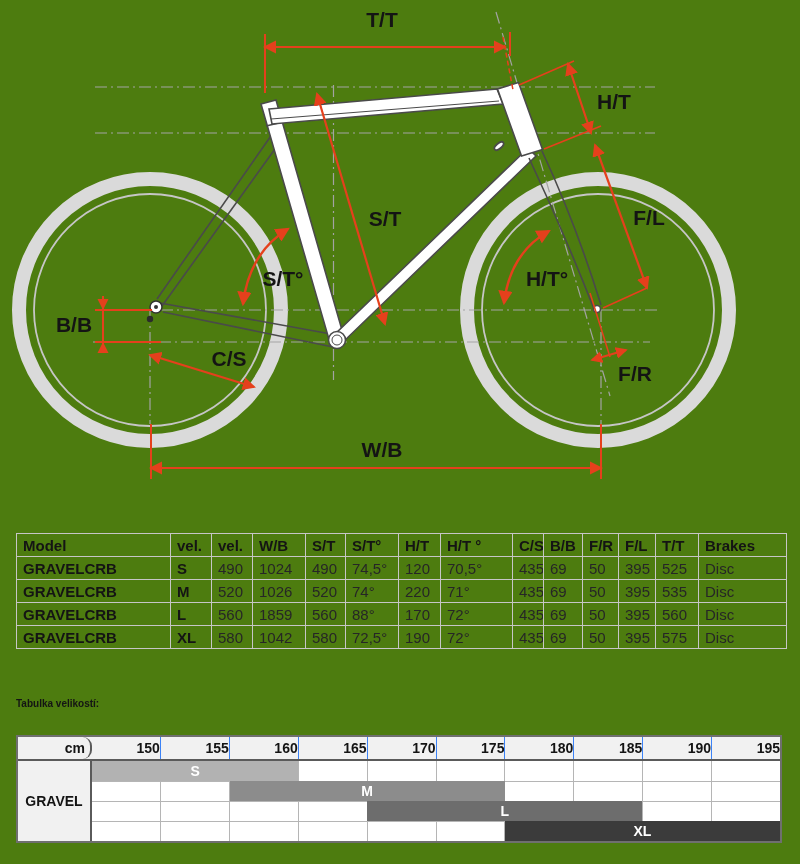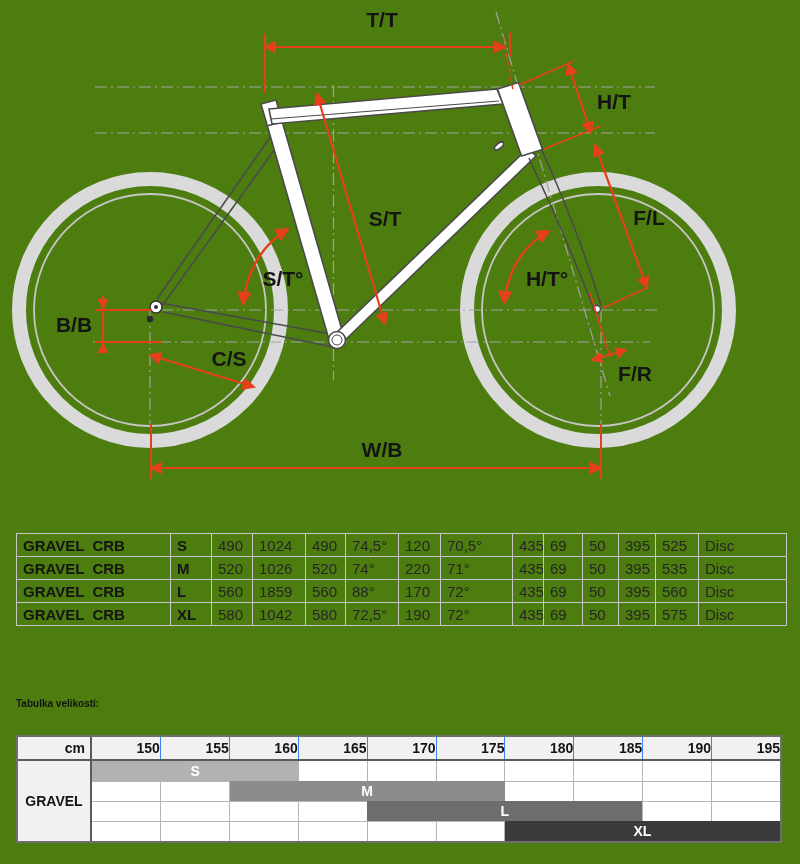--- a/index.html
+++ b/index.html
@@ -11,27 +11,27 @@
   .dimlabel{font-weight:bold;font-size:21px;fill:#141414;}
 
   
   table.spec{position:absolute;left:16px;top:533px;width:770px;border-collapse:collapse;table-layout:fixed;}
   table.spec th,table.spec td{
     border:1px solid #c6c6c6;height:22px;padding:0 2px 0 6px;
     font-size:15px;text-align:left;white-space:nowrap;overflow:hidden;color:#262626;font-weight:normal;
   }
   table.spec th{font-weight:bold;color:#141414;}
   table.spec td.bold{font-weight:bold;color:#141414;}
-  table.spec td.model span.variant{margin-left:8px;}
+  table.spec td.model span.variant{margin-left:0;}
 
   
   #sc-title{position:absolute;left:16px;top:698px;font-size:10px;font-weight:bold;color:#141414;}
   #sizechart{position:absolute;left:16px;top:735px;width:766px;height:108px;border:2px solid #6f6f6f;background:#fff;box-sizing:border-box;font-size:14px;}
   .sc-header{display:flex;height:24px;background:#f1f1f1;border-bottom:2px solid #5a5a5a;box-sizing:border-box;}
-  .sc-corner{flex:0 0 74px;box-sizing:border-box;border-right:2px solid #5a5a5a;text-align:right;padding-right:5px;line-height:22px;font-weight:bold;color:#141414;}
+  .sc-corner{flex:0 0 74px;box-sizing:border-box;border-right:2px solid #5a5a5a;text-align:right;padding-right:5px;line-height:22px;font-weight:bold;color:#141414;border-radius:9px;}
   .sc-h{flex:1 1 0;text-align:right;line-height:22px;font-weight:bold;color:#141414;}
   .sc-h + .sc-h{border-left:1px solid #3b82f6;}
   .sc-body{position:absolute;left:0;top:24px;right:0;bottom:0;display:flex;}
   .sc-label{flex:0 0 74px;box-sizing:border-box;border-right:2px solid #5a5a5a;background:#f1f1f1;display:flex;align-items:center;justify-content:center;font-weight:bold;color:#141414;}
   .sc-grid{flex:1 1 auto;position:relative;}
   .sc-row{display:flex;height:20px;box-sizing:border-box;}
   .sc-row + .sc-row{border-top:1px solid #b5b5b5;}
   .sc-row i{flex:1 1 0;border-left:1px solid #b5b5b5;}
   .sc-row i:first-child{border-left:none;}
   .sc-bar{position:absolute;height:20px;display:flex;align-items:center;justify-content:center;
@@ -173,20 +173,36 @@
         <col style="width:42px">
         <col style="width:72px">
       <col style="width:31px">
         <col style="width:39px">
         <col style="width:36px">
         <col style="width:37px">
       <col style="width:43px">
         <col style="width:88px">
     </colgroup>
     <tbody>
+        <tr>
+      <th>Model</th>
+      <th>vel.</th>
+      <th>vel.</th>
+      <th>W/B</th>
+      <th>S/T</th>
+      <th>S/T°</th>
+      <th>H/T</th>
+      <th>H/T °</th>
+      <th>C/S</th>
+      <th>B/B</th>
+      <th>F/R</th>
+      <th>F/L</th>
+      <th>T/T</th>
+      <th>Brakes</th>
+    </tr>
     <tr>
       <td class="bold model"><span>GRAVEL</span><span class="variant">CRB</span></td>
       <td class="bold">S</td>
       <td>490</td>
       <td>1024</td>
       <td>490</td>
       <td>74,5°</td>
       <td>120</td>
       <td>70,5°</td>
       <td>435</td>

